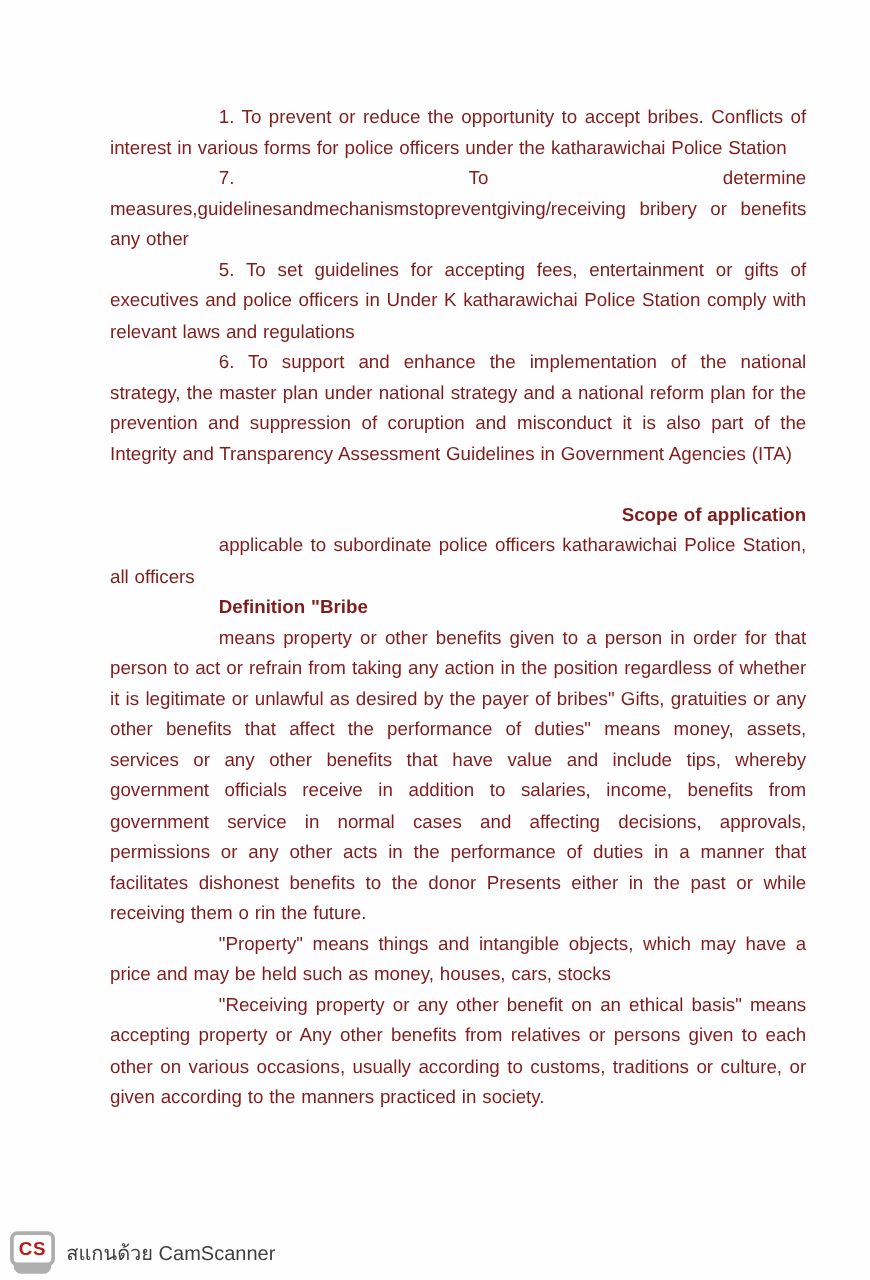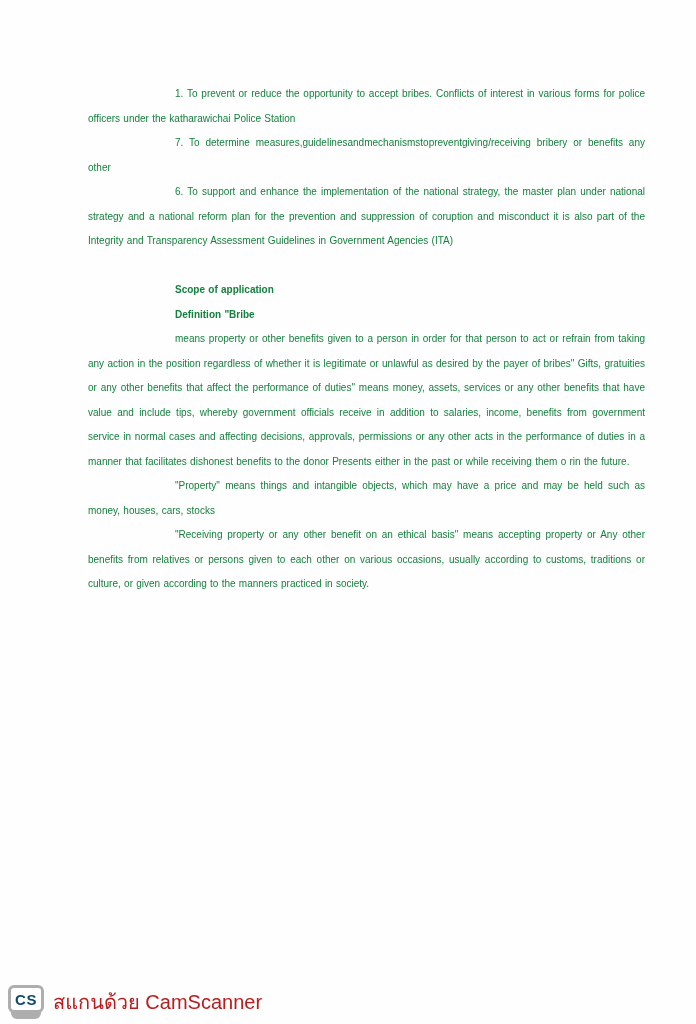--- a/index.html
+++ b/index.html
@@ -17,36 +17,37 @@
   .page {
     position: absolute;
     inset: 0;
     background: #fefefe;
   }
   .content {
     position: absolute;
     left: 88px;
     top: 82px;
     width: 557px;
-    color: #15803d;
-    font-size: 10px;
+    color: #7f1d1d;
+    font-size: 15px;
     line-height: 24.5px;
   }
   .para {
     margin: 0;
     text-align: justify;
     text-indent: 87px;
     word-spacing: 0.5px;
   }
   .heading {
     font-weight: bold;
     text-align: left;
   }
   .scope-gap {
     margin-top: 24.5px;
+    text-align: right;
   }
   .footer {
     position: absolute;
     left: 8px;
     bottom: 5px;
     display: flex;
     align-items: center;
     gap: 9px;
   }
   .cs-icon {
@@ -72,40 +73,42 @@
     height: 22px;
     background: #ffffff;
     border: 3px solid #aeaeae;
     border-radius: 6px;
     display: flex;
     align-items: center;
     justify-content: center;
     font-size: 15px;
     font-weight: bold;
     letter-spacing: 0.5px;
-    color: #0c4a6e;
+    color: #b91c1c;
   }
   .footer-text {
-    font-size: 20px;
-    color: #b91c1c;
+    font-size: 16px;
+    color: #404040;
     white-space: nowrap;
     text-align: right;
   }
 </style>
 </head>
 <body>
 
 <div class="page">
 
   <div class="content">
     <p class="para">1. To prevent or reduce the opportunity to accept bribes. Conflicts of interest in various forms for police officers under the katharawichai Police Station</p>
     <p class="para">7. To determine measures,guidelinesandmechanismstopreventgiving/receiving bribery or benefits any other</p>
+    <p class="para">5. To set guidelines for accepting fees, entertainment or gifts of executives and police officers in Under K katharawichai Police Station comply with relevant laws and regulations</p>
     <p class="para">6. To support and enhance the implementation of the national strategy, the master plan under national strategy and a national reform plan for the prevention and suppression of coruption and misconduct it is also part of the Integrity and Transparency Assessment Guidelines in Government Agencies (ITA)</p>
 
     <p class="para heading scope-gap">Scope of application</p>
+    <p class="para">applicable to subordinate police officers katharawichai Police Station, all officers</p>
 
     <p class="para heading">Definition "Bribe</p>
     <p class="para">means property or other benefits given to a person in order for that person to act or refrain from taking any action in the position regardless of whether it is legitimate or unlawful as desired by the payer of bribes" Gifts, gratuities or any other benefits that affect the performance of duties" means money, assets, services or any other benefits that have value and include tips, whereby government officials receive in addition to salaries, income, benefits from government service in normal cases and affecting decisions, approvals, permissions or any other acts in the performance of duties in a manner that facilitates dishonest benefits to the donor Presents either in the past or while receiving them o rin the future.</p>
     <p class="para">"Property" means things and intangible objects, which may have a price and may be held such as money, houses, cars, stocks</p>
     <p class="para">"Receiving property or any other benefit on an ethical basis" means accepting property or Any other benefits from relatives or persons given to each other on various occasions, usually according to customs, traditions or culture, or given according to the manners practiced in society.</p>
   </div>
 
   <div class="footer">
     <div class="cs-icon">
       <div class="cs-flap"></div>

